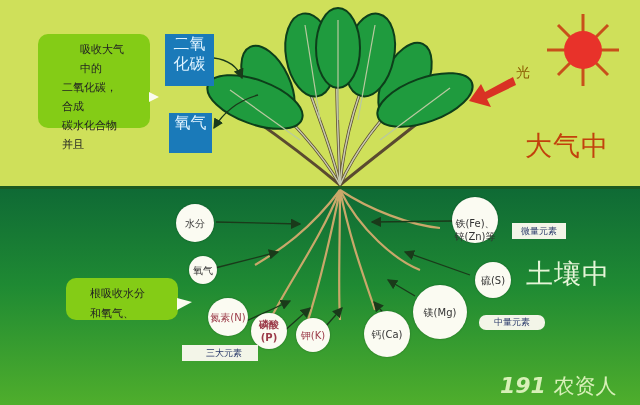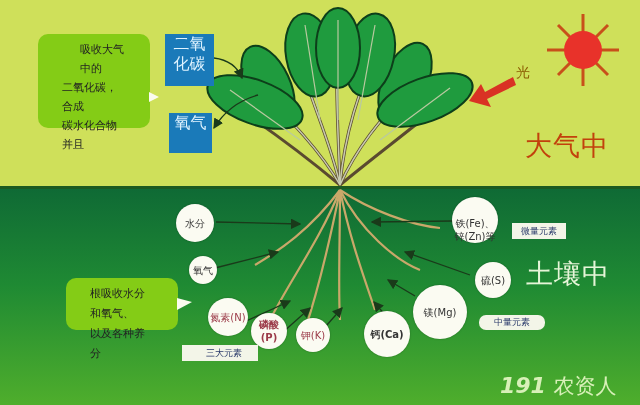--- a/index.html
+++ b/index.html
@@ -5,21 +5,21 @@
   html,body{margin:0;padding:0;}
   body{width:640px;height:405px;overflow:hidden;position:relative;font-family:"DejaVu Sans",sans-serif;}
   .sky{position:absolute;left:0;top:0;width:640px;height:188px;background:#cfe05a;}
   .soil{position:absolute;left:0;top:188px;width:640px;height:217px;background:linear-gradient(#0f6a35 0%,#1f8a33 45%,#4fae2c 100%);}
   .soil-line{position:absolute;left:0;top:186px;width:640px;height:3px;background:#1c5a20;}
   svg.art{position:absolute;left:0;top:0;}
   .bubble{position:absolute;background:#84cc16;border-radius:10px;color:#222;font-size:11px;line-height:19px;padding:6px 24px;box-sizing:border-box;}
   .bubble:after{content:"";position:absolute;width:0;height:0;}
   .bubble.b1{left:38px;top:34px;width:112px;height:94px;}
   .bubble.b1:after{right:-9px;top:58px;border-left:10px solid #fbfbef;border-top:5px solid transparent;border-bottom:5px solid transparent;}
-  .bubble.b2{left:66px;top:278px;width:112px;height:52px;line-height:20px;}
+  .bubble.b2{left:66px;top:278px;width:112px;height:42px;line-height:20px;}
   .bubble.b2:after{right:-14px;top:20px;border-left:15px solid #fbfbef;border-top:4px solid transparent;border-bottom:8px solid transparent;}
   .bluebox{position:absolute;background:#1a7ab9;color:#dff3ff;font-size:16px;line-height:20px;text-align:center;display:flex;align-items:flex-start;justify-content:center;}
   .bb1{left:165px;top:34px;width:49px;height:52px;}
   .bb2{left:169px;top:113px;width:43px;height:40px;}
   .circle{position:absolute;border-radius:50%;background:#fbfbf2;color:#333;font-size:10px;display:flex;align-items:center;justify-content:center;text-align:center;line-height:13px;box-shadow:0 0 2px rgba(0,0,0,.3);}
   .circle.red{color:#9b3a48;}
   .tag{position:absolute;background:#f3f5e8;color:#2a3a6a;font-size:9px;display:flex;align-items:center;justify-content:center;}
   .big{position:absolute;font-size:27px;letter-spacing:1px;}
   .light{position:absolute;left:516px;top:64px;font-size:14px;color:#8a5a00;}
   .logo{position:absolute;left:500px;top:372px;font-size:22px;color:#d8f0b8;font-style:italic;font-weight:bold;}
@@ -122,29 +122,28 @@
       <div>化碳</div>
     </div>
 </div>
 <div class="bluebox bb2">氧气</div>
 
 <div class="big" style="left:525px;top:128px;color:#c2410c;">大气中</div>
 <div class="big" style="left:526px;top:256px;color:#e6f5d8;">土壤中</div>
 
 <div class="bubble b2">
   <div>根吸收水分和氧气、</div>
-  <div>以及各种养分</div>
 </div>
 
 <div class="circle" style="left:176px;top:204px;width:38px;height:38px;">水分</div>
 <div class="circle" style="left:189px;top:256px;width:28px;height:28px;">氧气</div>
 <div class="circle red" style="left:208px;top:298px;width:40px;height:38px;">氮素(N)</div>
 <div class="circle red" style="left:251px;top:313px;width:36px;height:36px;font-weight:bold;">磷酸(P)</div>
 <div class="circle red" style="left:296px;top:318px;width:34px;height:34px;">钾(K)</div>
-<div class="circle" style="left:364px;top:311px;width:46px;height:46px;font-weight:bold;">钙(Ca)</div>
+<div class="circle" style="left:364px;top:311px;width:46px;height:46px;">钙(Ca)</div>
 <div class="circle" style="left:413px;top:285px;width:54px;height:54px;">镁(Mg)</div>
 <div class="circle" style="left:467px;top:262px;width:36px;height:36px;margin-left:8px;">硫(S)</div>
 <div class="circle" style="left:452px;top:197px;width:46px;height:46px;align-items:flex-end;">
   <div>
       <div>铁(Fe)、</div>
       <div>锌(Zn)等</div>
     </div>
 </div>
 
 <div class="tag" style="left:182px;top:345px;width:68px;height:16px;padding-left:8px;">三大元素</div>

